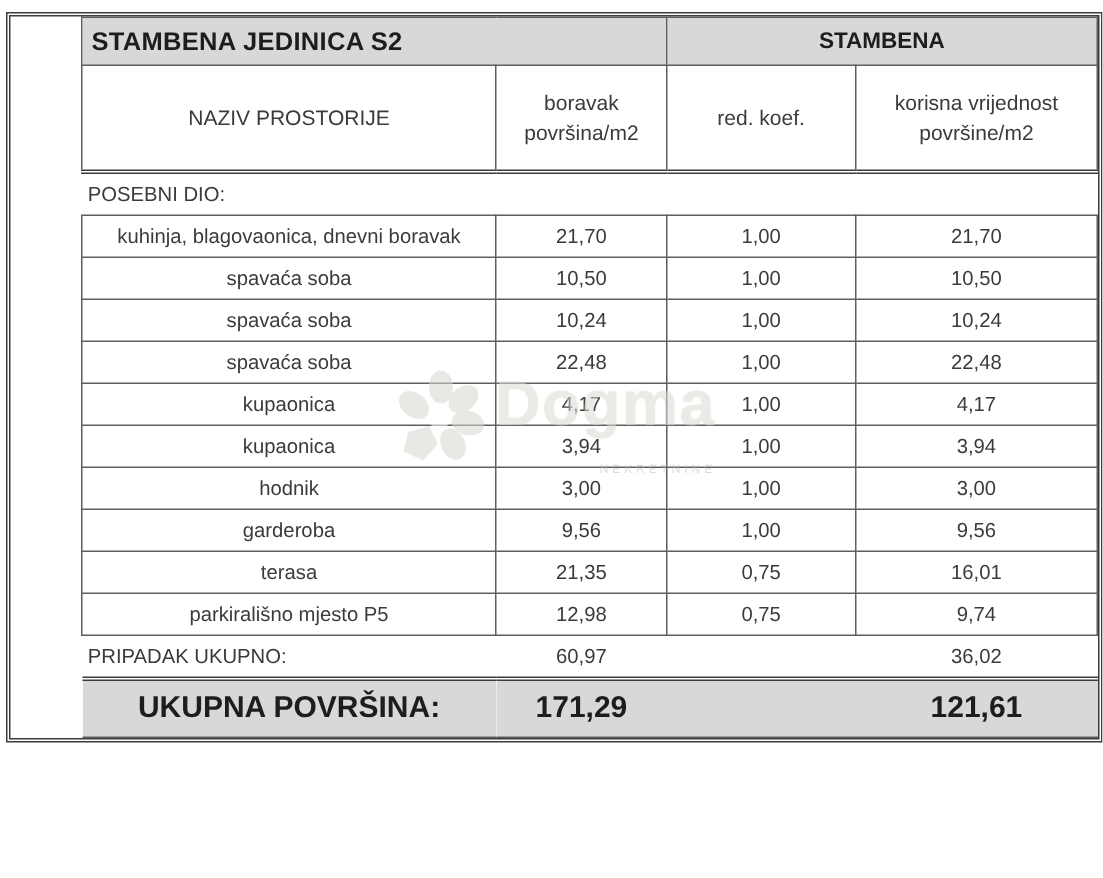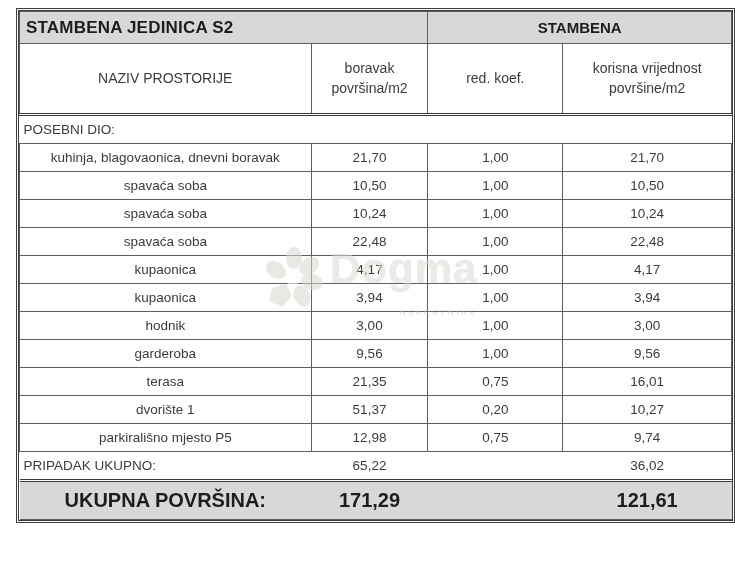--- a/index.html
+++ b/index.html
@@ -1,22 +1,22 @@
 <!DOCTYPE html>
 <html><head>
 <meta charset="utf-8">
 <style>
   html,body{margin:0;padding:0;}
   body{
     width:735px;height:585px;background:#ffffff;position:relative;overflow:hidden;
     font-family:"Liberation Sans", sans-serif;
   }
   .table-wrap{
-    position:absolute;left:16px;top:8px;
-    border:3px double #3c3c3c;background:#fff;
+    position:absolute;left:4px;top:8px;
+    border:3px double #3c3c3c;background:#fff;padding-left:47px;
   }
   table{border-collapse:collapse;table-layout:fixed;}
   col.c1{width:292px}
   col.c2{width:117px}
   col.c3{width:135px}
   col.c4{width:169px}
   th,td{
     border:1px solid #5e5e5e;
     font-weight:normal;text-align:center;vertical-align:middle;
     color:#3b3b3b;font-size:13.5px;padding:0;
@@ -132,35 +132,29 @@
 
 
 
     <tr class="row">
       <td>terasa</td>
       <td>21,35</td>
       <td>0,75</td>
       <td>16,01</td>
     </tr>
     <tr class="row">
-      <td>dvorište 1</td>
-      <td>51,37</td>
-      <td>0,20</td>
-      <td>10,27</td>
-    </tr>
-    <tr class="row">
       <td>parkirališno mjesto P5</td>
       <td>12,98</td>
       <td>0,75</td>
       <td>9,74</td>
     </tr>
 
     <tr class="total dbl">
       <td class="t-label">PRIPADAK UKUPNO:</td>
-      <td>65,22</td>
+      <td>60,97</td>
       <td></td>
       <td>36,02</td>
     </tr>
 
     <tr class="grand">
       <td>UKUPNA POVRŠINA:</td>
       <td>171,29</td>
       <td></td>
       <td>121,61</td>
     </tr>

